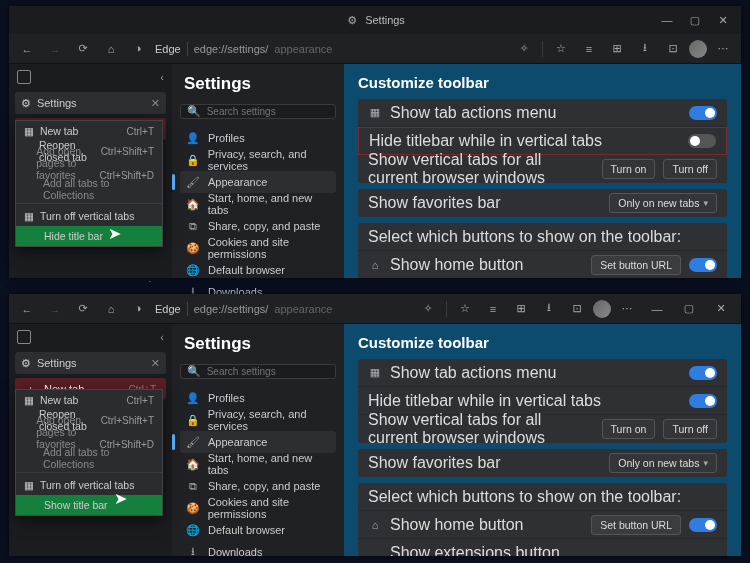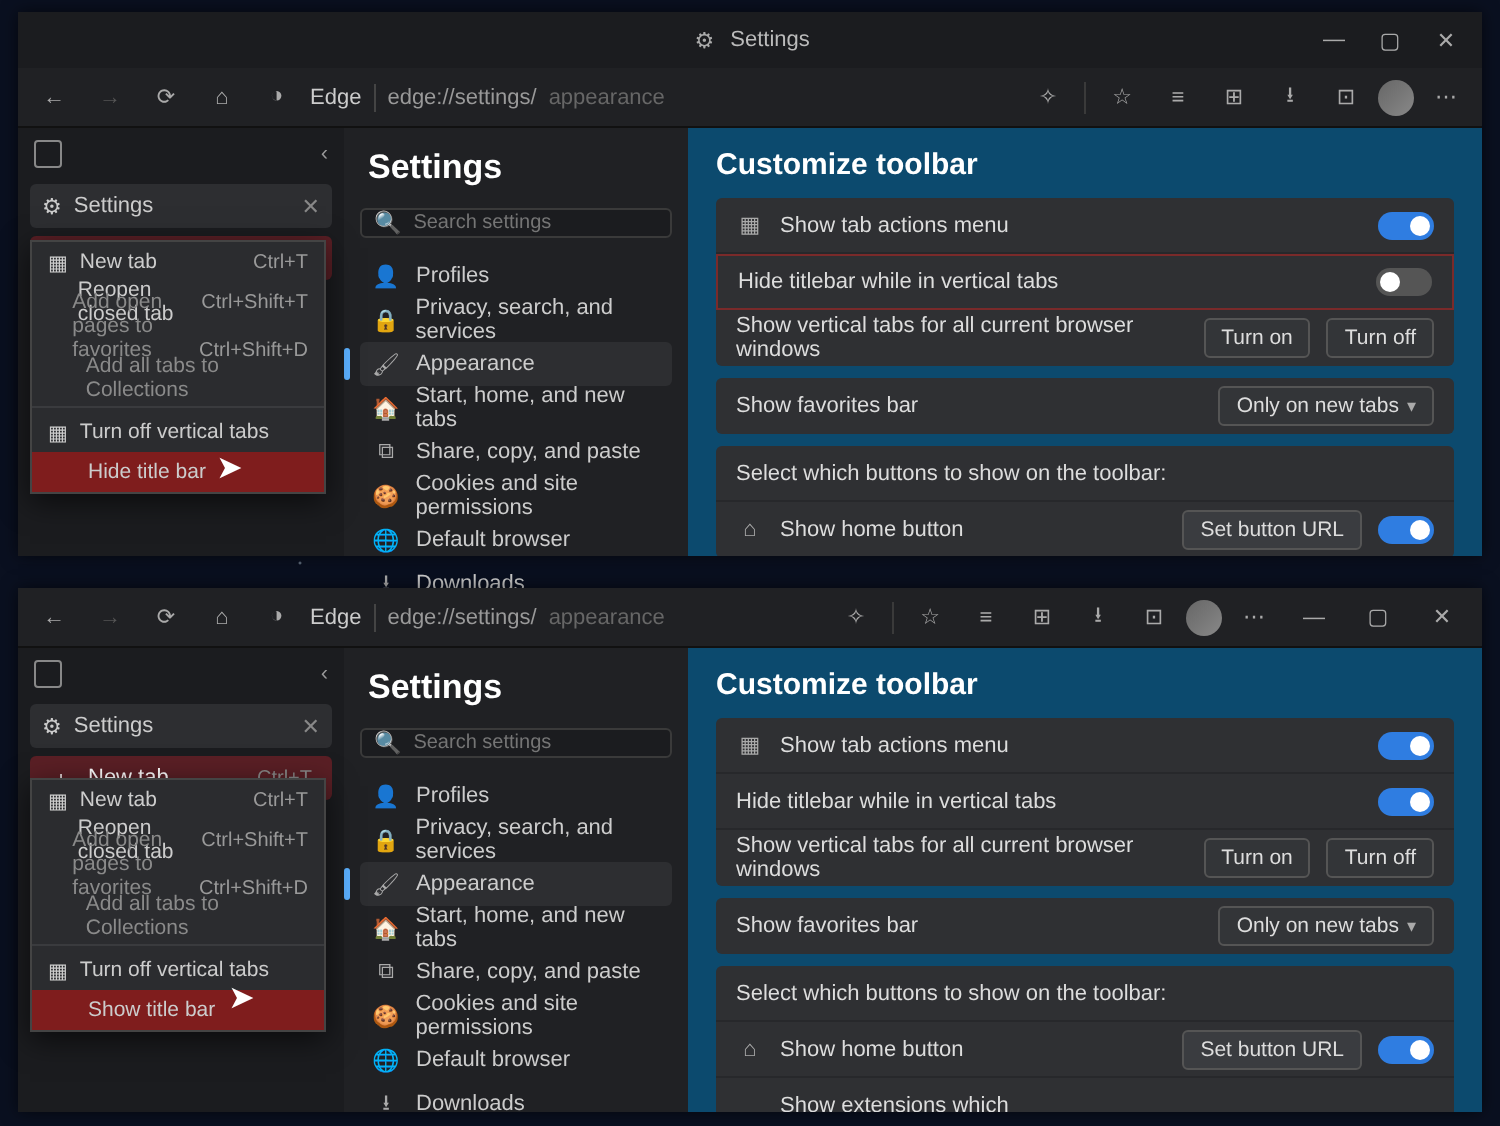--- a/index.html
+++ b/index.html
@@ -43,38 +43,38 @@
   .vts-row.newtab { background:#5a1f25; color:#fff; margin:2px 6px; border-radius:3px; }
   .vts-row .kbd { margin-left:auto; color:#8a8a8a; font-size:10px; }
   
   .ctxmenu { position:absolute; left:15px; width:148px; background:#2b2c2f; border:1px solid #444; box-shadow:0 4px 14px rgba(0,0,0,.6); z-index:50; font-size:10.5px; color:#ccc; }
   .ctxmenu.hi0 { top:120px; }
   .ctxmenu.hi1 { top:389px; }
   .ctxrow { height:20px; display:flex; align-items:center; padding:0 8px; gap:6px; }
   .ctxrow .kbd { margin-left:auto; color:#999; font-size:10px; }
   .ctxrow.dim { color:#8a8a8a;align-items:flex-end; }
   .ctxsep { height:1px; background:#3a3b3e; margin:2px 0; }
-  .ctxrow.hl { background:#7f1d1d; }
+  .ctxrow.hl { background:#15803d; }
   .cursor { position:absolute; width:10px; height:14px;  color:#fff; z-index:60; }
   
   .snav { width:172px; background:#202124; padding:10px 8px 0; display:flex; flex-direction:column; gap:4px; }
   .snav h1 { color:#fff; font-size:17px; font-weight:600; margin:0 4px 6px; }
   .search { height:24px; background:#1b1c1f; border:1px solid #3a3a3a; border-radius:3px; display:flex; align-items:center; padding:0 6px; gap:6px; color:#888; margin-bottom:4px;}
   .search input { background:transparent; border:none; outline:none; color:#ccc; font-size:10px; flex:1; }
   .navitem { height:22px; display:flex; align-items:center; gap:8px; padding:0 6px; color:#ccc; border-radius:3px; position:relative; }
   .navitem.sel { background:#2d2e31; }
   .navitem.sel::before { content:""; position:absolute; left:-8px; top:3px; bottom:3px; width:3px; background:#5bb0ff; border-radius:2px; }
   .nicon { width:14px; height:14px; display:flex; align-items:center; justify-content:center; color:#aaa; }
   
   .content { flex:1; background:#0c4a6e; padding:10px 14px; overflow:hidden; }
   .content h2 { color:#fff; font-size:15px; font-weight:600; margin-bottom:8px; }
   .card { background:#2f3033; border-radius:3px; margin-bottom:6px; }
   .crow { height:28px; display:flex; align-items:center; padding:0 10px; gap:8px; color:#ddd; border-bottom:1px solid #27282b; }
   .crow:last-child { border-bottom:none; }
-  .crow .lbl { flex:1; font-size:11px; }
+  .crow .lbl { flex:1; font-size:16px; }
   .crow.outlined { border:1px solid #7a2a2a; }
   .toggle { width:28px; height:14px; border-radius:7px; background:#555; position:relative; }
   .toggle::after { content:""; position:absolute; top:2px; width:10px; height:10px; border-radius:50%; background:#fff; }
   .toggle.off::after { left:2px; }
   .toggle.on { background:#2f7de1; }
   .toggle.on::after { right:2px; }
   .btn { height:20px; padding:0 8px; border:1px solid #555; border-radius:3px; display:flex; align-items:center; font-size:10.5px; color:#ddd; background:#333538; }
   .btn.primary { background:#3a3c40; }
   .chev { color:#aaa; margin-left:4px; font-size:9px; }
   .rowicon { width:14px; text-align:center; color:#aaa; }
@@ -333,21 +333,21 @@
             <span class="lbl">Select which buttons to show on the toolbar:</span>
           </div>
           <div class="crow">
             <span class="rowicon">⌂</span>
             <span class="lbl">Show home button</span>
             <div class="btn primary">Set button URL</div>
             <div class="toggle on"></div>
           </div>
           <div class="crow">
             <span class="rowicon"></span>
-            <span class="lbl">Show extensions which</span>
+            <span class="lbl">Show extensions button</span>
           </div>
         </div>
     </div>
   </div>
 </div>
 
 <div class="ctxmenu hi0" id="ctx0">
     <div class="ctxrow">
       <span>▦</span>
       <span>New tab</span>

